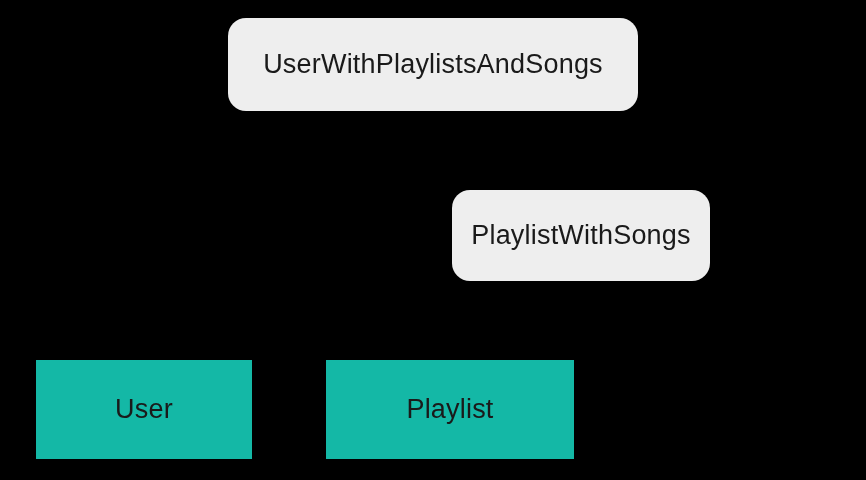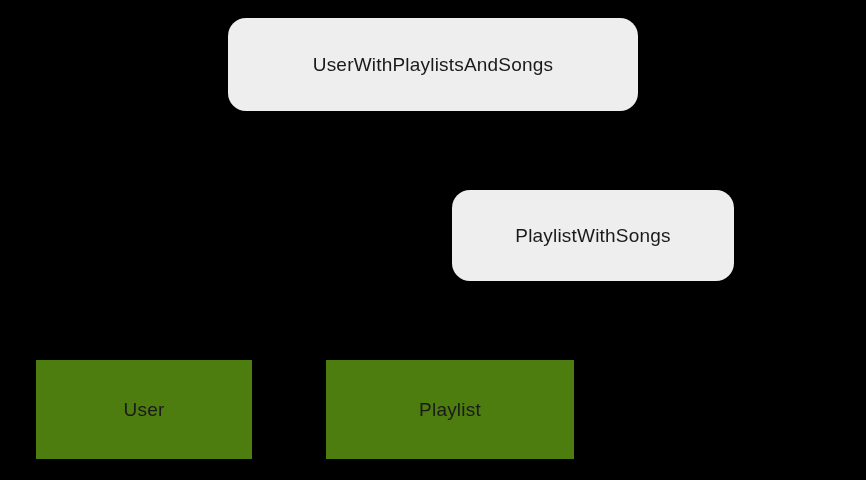--- a/index.html
+++ b/index.html
@@ -14,36 +14,36 @@
     background: #000000;
     overflow: hidden;
     font-family: "Liberation Sans", "DejaVu Sans", sans-serif;
   }
   .node {
     position: absolute;
     display: flex;
     align-items: center;
     justify-content: center;
     box-sizing: border-box;
-    font-size: 19px;
+    font-size: 27px;
     color: #1a1a1a;
     letter-spacing: 0.2px;
     white-space: nowrap;
   }
   .node-gray {
     background: #eeeeee;
     border-radius: 18px;
   }
   .node-blue {
-    background: #4d7c0f;
+    background: #14b8a6;
     border-radius: 0;
   }
   
   .node-root     { left: 228px; top: 18px;  width: 410px; height: 93px; }
-  .node-mid      { left: 452px; top: 190px; width: 282px; height: 91px; align-items: center; }
+  .node-mid      { left: 452px; top: 190px; width: 258px; height: 91px; align-items: center; }
   .node-user     { left: 36px;  top: 360px; width: 216px; height: 99px; }
   .node-playlist { left: 326px; top: 360px; width: 248px; height: 99px; }
   .node-song     { left: 616px; top: 360px; width: 216px; height: 99px; }
 </style>
 </head>
 <body>
 
 <div class="canvas">
 
   <div class="node node-gray node-root">

